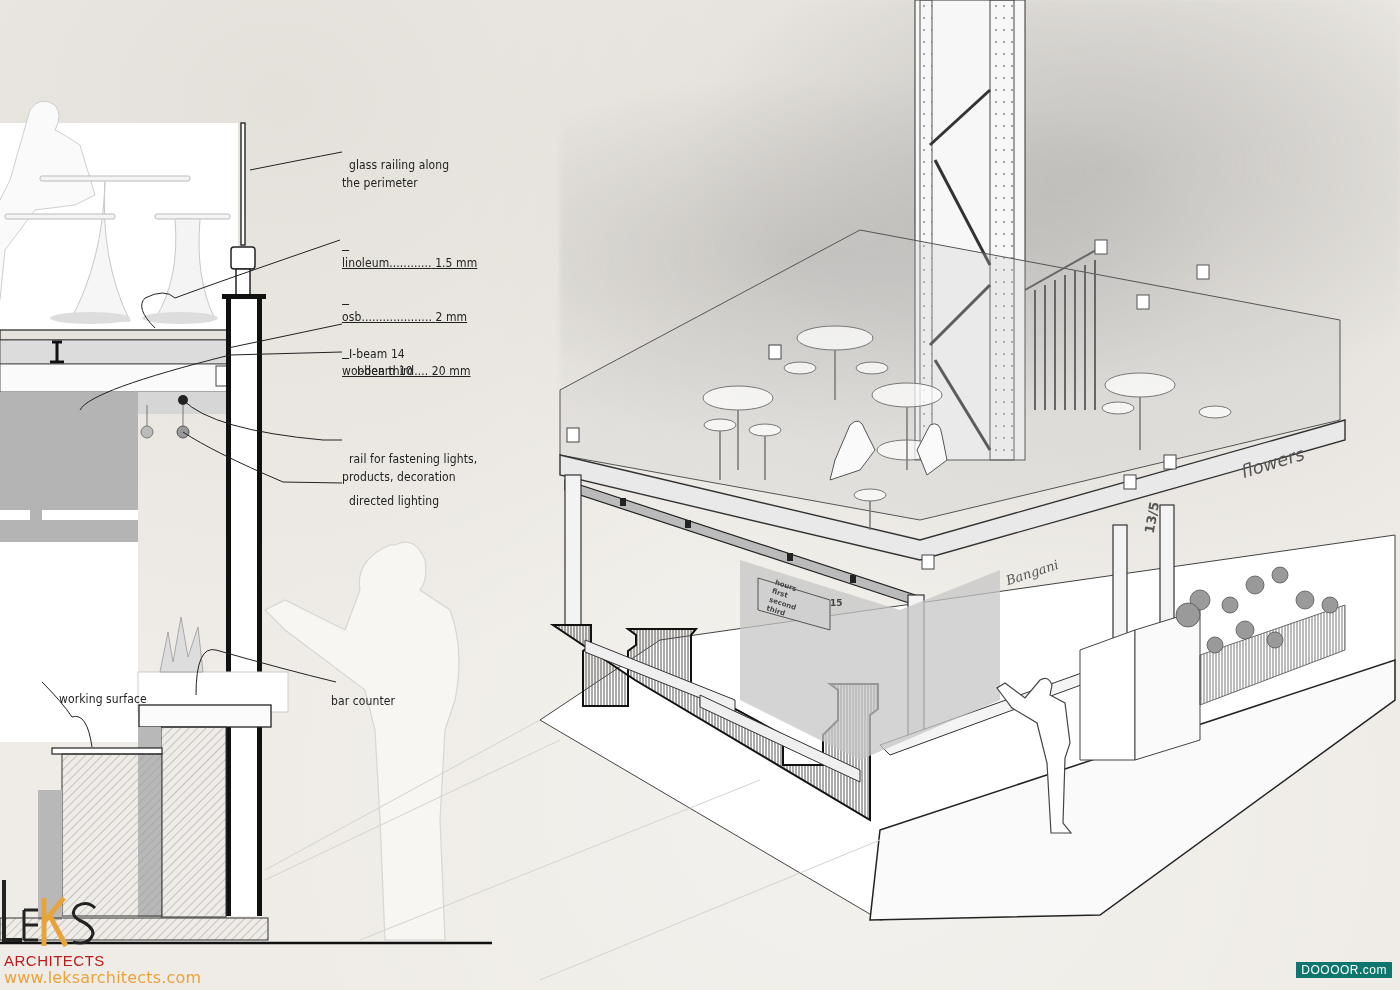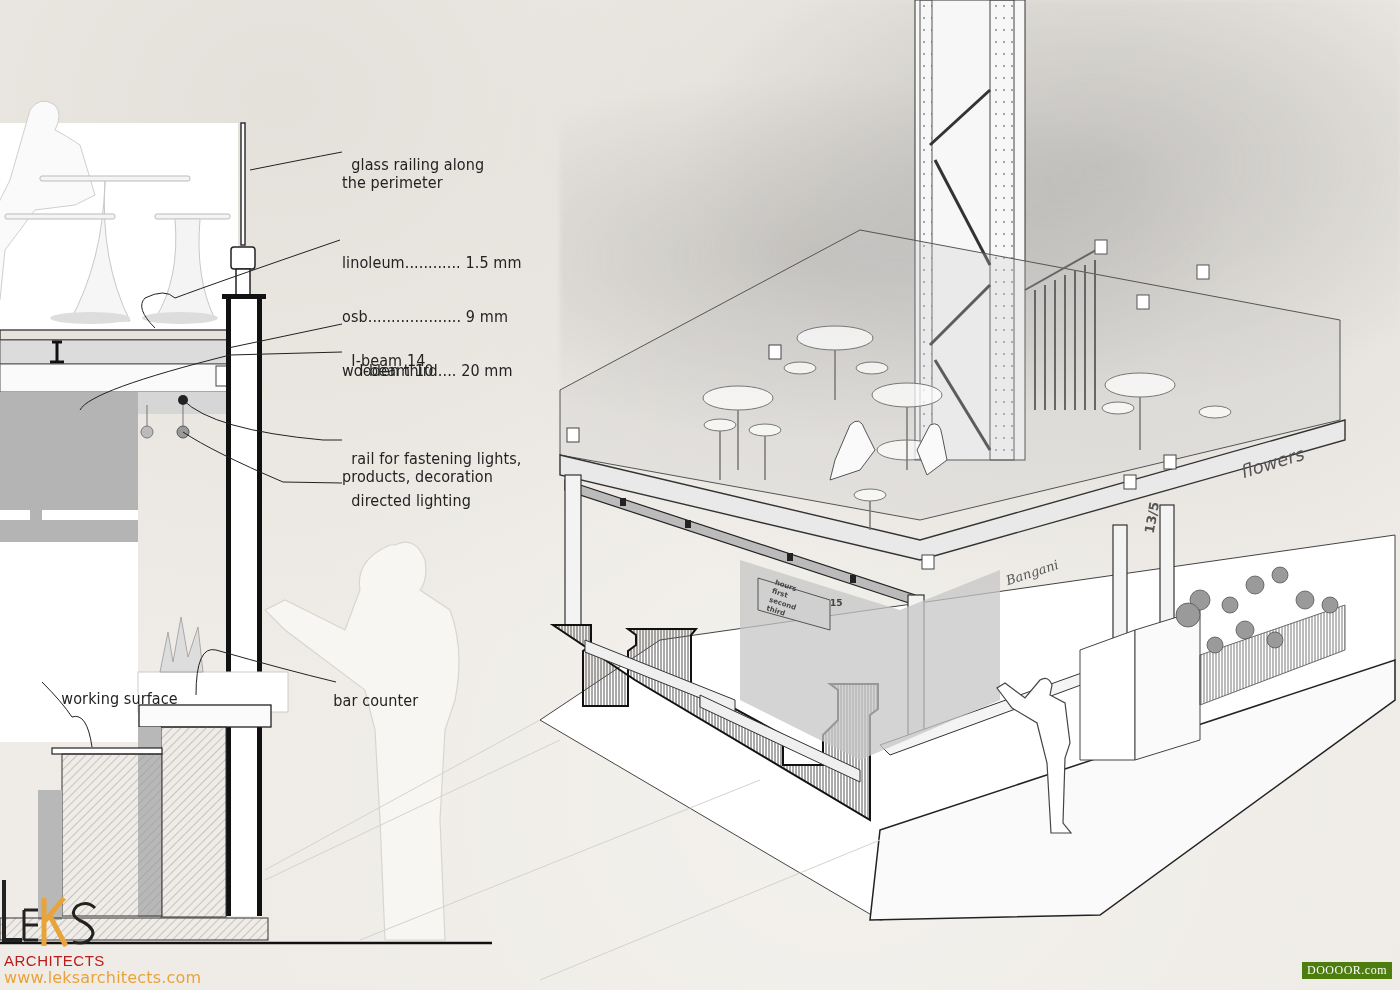--- a/index.html
+++ b/index.html
@@ -20,42 +20,42 @@
     position:absolute; left:560px; top:0; width:840px; height:470px;
     background:
       radial-gradient(ellipse at 65% 35%, rgba(150,150,150,.35) 0%, rgba(150,150,150,0) 55%),
       radial-gradient(ellipse at 30% 55%, rgba(120,120,120,.28) 0%, rgba(120,120,120,0) 50%);
     filter:blur(2px);
   }
   svg.drawing { position:absolute; left:0; top:0; }
   .label {
     position:absolute;
     font-family:"DejaVu Sans Condensed","DejaVu Sans", sans-serif;
-    font-size:16px; line-height:18px; color:#222;
+    font-size:12px; line-height:18px; color:#222;
     white-space:pre;
     letter-spacing:0.1px;
   }
   .sign {
     position:absolute; color:#555; font-family:"DejaVu Sans", sans-serif; font-style:italic;
   }
   .logo {
     position:absolute; left:0; top:880px; width:260px; height:110px;
   }
   .logo .mark { position:absolute; left:0; top:0; }
   .logo .arch {
     position:absolute; left:4px; top:72px; font-family:"Liberation Sans", sans-serif;
     font-size:15px; color:#b91c1c; letter-spacing:0.5px;
   }
   .logo .url {
     position:absolute; left:4px; top:88px; font-family:"DejaVu Sans", sans-serif;
     font-size:16px; color:#e8a33a; letter-spacing:0.2px;
   }
   .watermark {
     position:absolute; right:8px; top:962px; padding:1px 5px;
-    background:#4d7c0f; color:#fff; font-family:Liberation Serif, serif;
+    background:#0f766e; color:#fff; font-family:Liberation Sans, sans-serif;
     font-size:12px; letter-spacing:0.5px;
   }
 </style>
 </head>
 <body>
 
 <div class="paper"></div>
 <div class="photo-bg"></div>
 
 <svg class="drawing" width="1400" height="990" viewBox="0 0 1400 990">
@@ -258,27 +258,27 @@
       <line x1="540" y1="980" x2="880" y2="840"></line>
     </g>
   </g>
 </svg>
 
 <div class="label" style="left:342px; top:138px;">
   <span>glass railing along
 the perimeter</span>
 </div>
 
-<div class="label" style="left:342px; top:218px;">
+<div class="label" style="left:342px; top:218px;text-decoration:underline;">
   <div><span>linoleum............</span> <span>1.5 mm</span></div>
-  <div><span>osb....................</span> <span>9 mm</span></div>
+  <div><span>osb....................</span> <span>2 mm</span></div>
   <div><span>wooden third....</span> <span>20 mm</span></div>
 </div>
 
-<div class="label" style="left:342px; top:334px;">
+<div class="label" style="left:342px; top:327px;">
   <span>I-beam 14</span>
 </div>
 <div class="label" style="left:350px; top:344px;text-align:right;">
   <span>I-beam 10</span>
 </div>
 <div class="label" style="left:342px; top:432px;">
   <span>rail for fastening lights,
 products, decoration</span>
 </div>
 <div class="label" style="left:342px; top:474px;">

